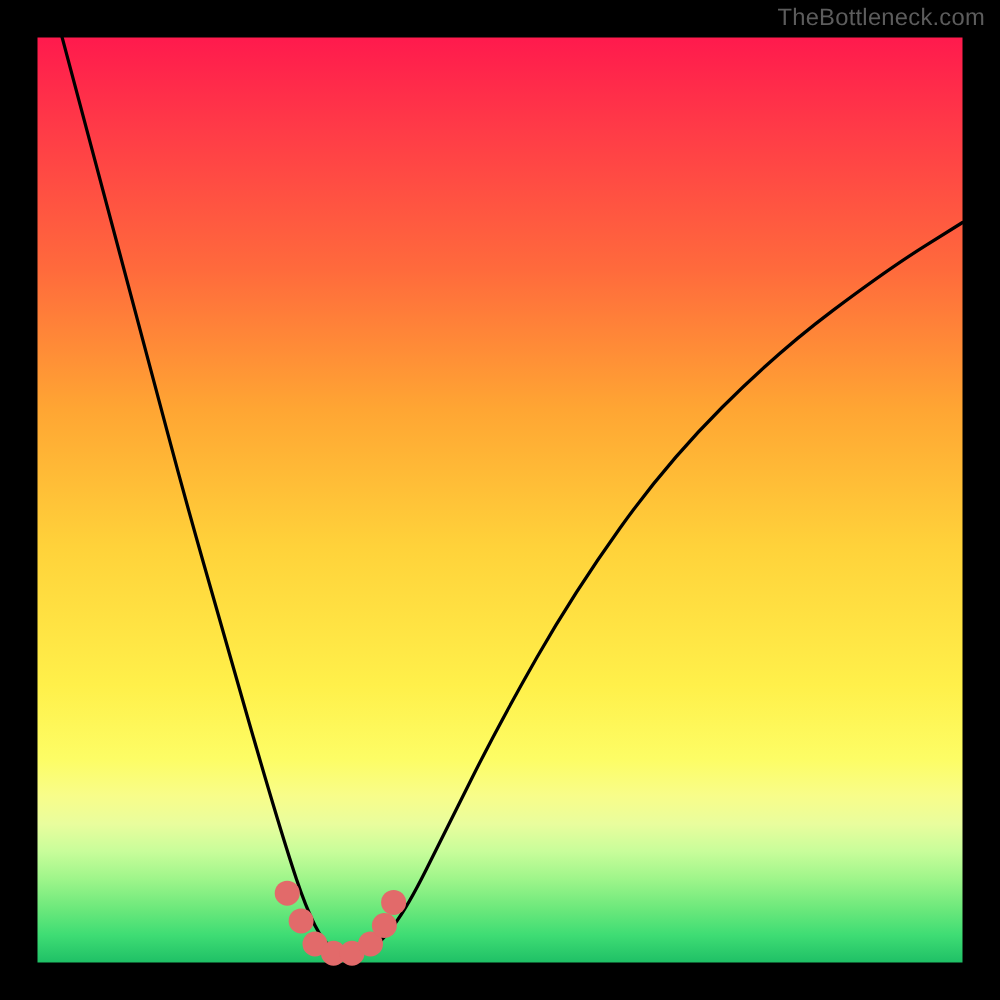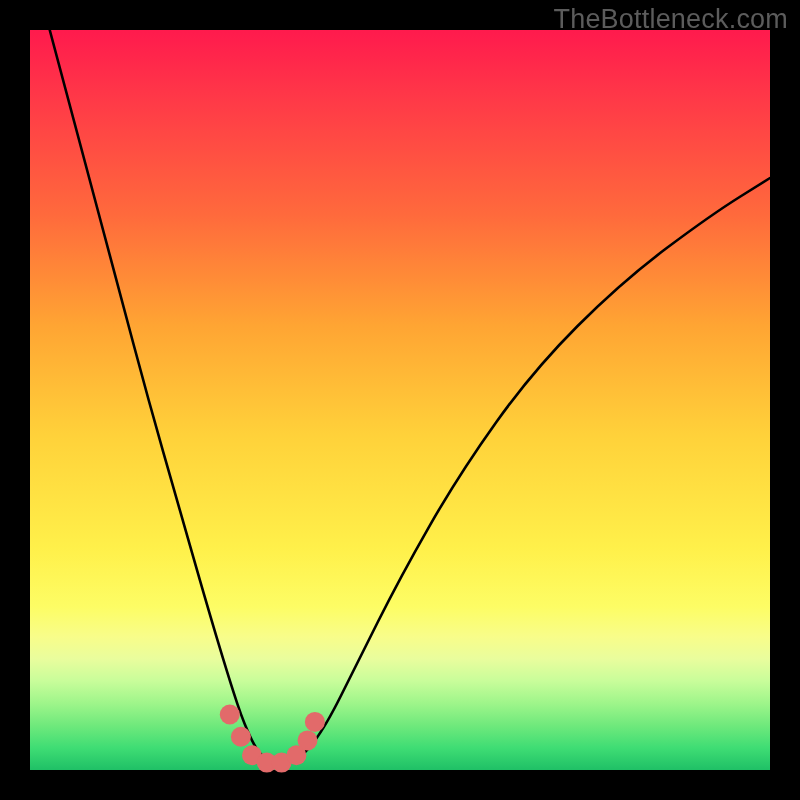--- a/index.html
+++ b/index.html
@@ -17,21 +17,21 @@
     top: 0;
     width: 800px;
     height: 800px;
     background: #000;
   }
   .watermark {
     position: absolute;
     top: 4px;
     right: 12px;
     color: #5c5c5c;
-    font-size: 27px;
+    font-size: 19px;
     letter-spacing: 0.2px;
     font-weight: 400;
   }
   .plot-area {
     position: absolute;
     left: 30px;
     top: 30px;
     width: 740px;
     height: 740px;
     background: linear-gradient(

